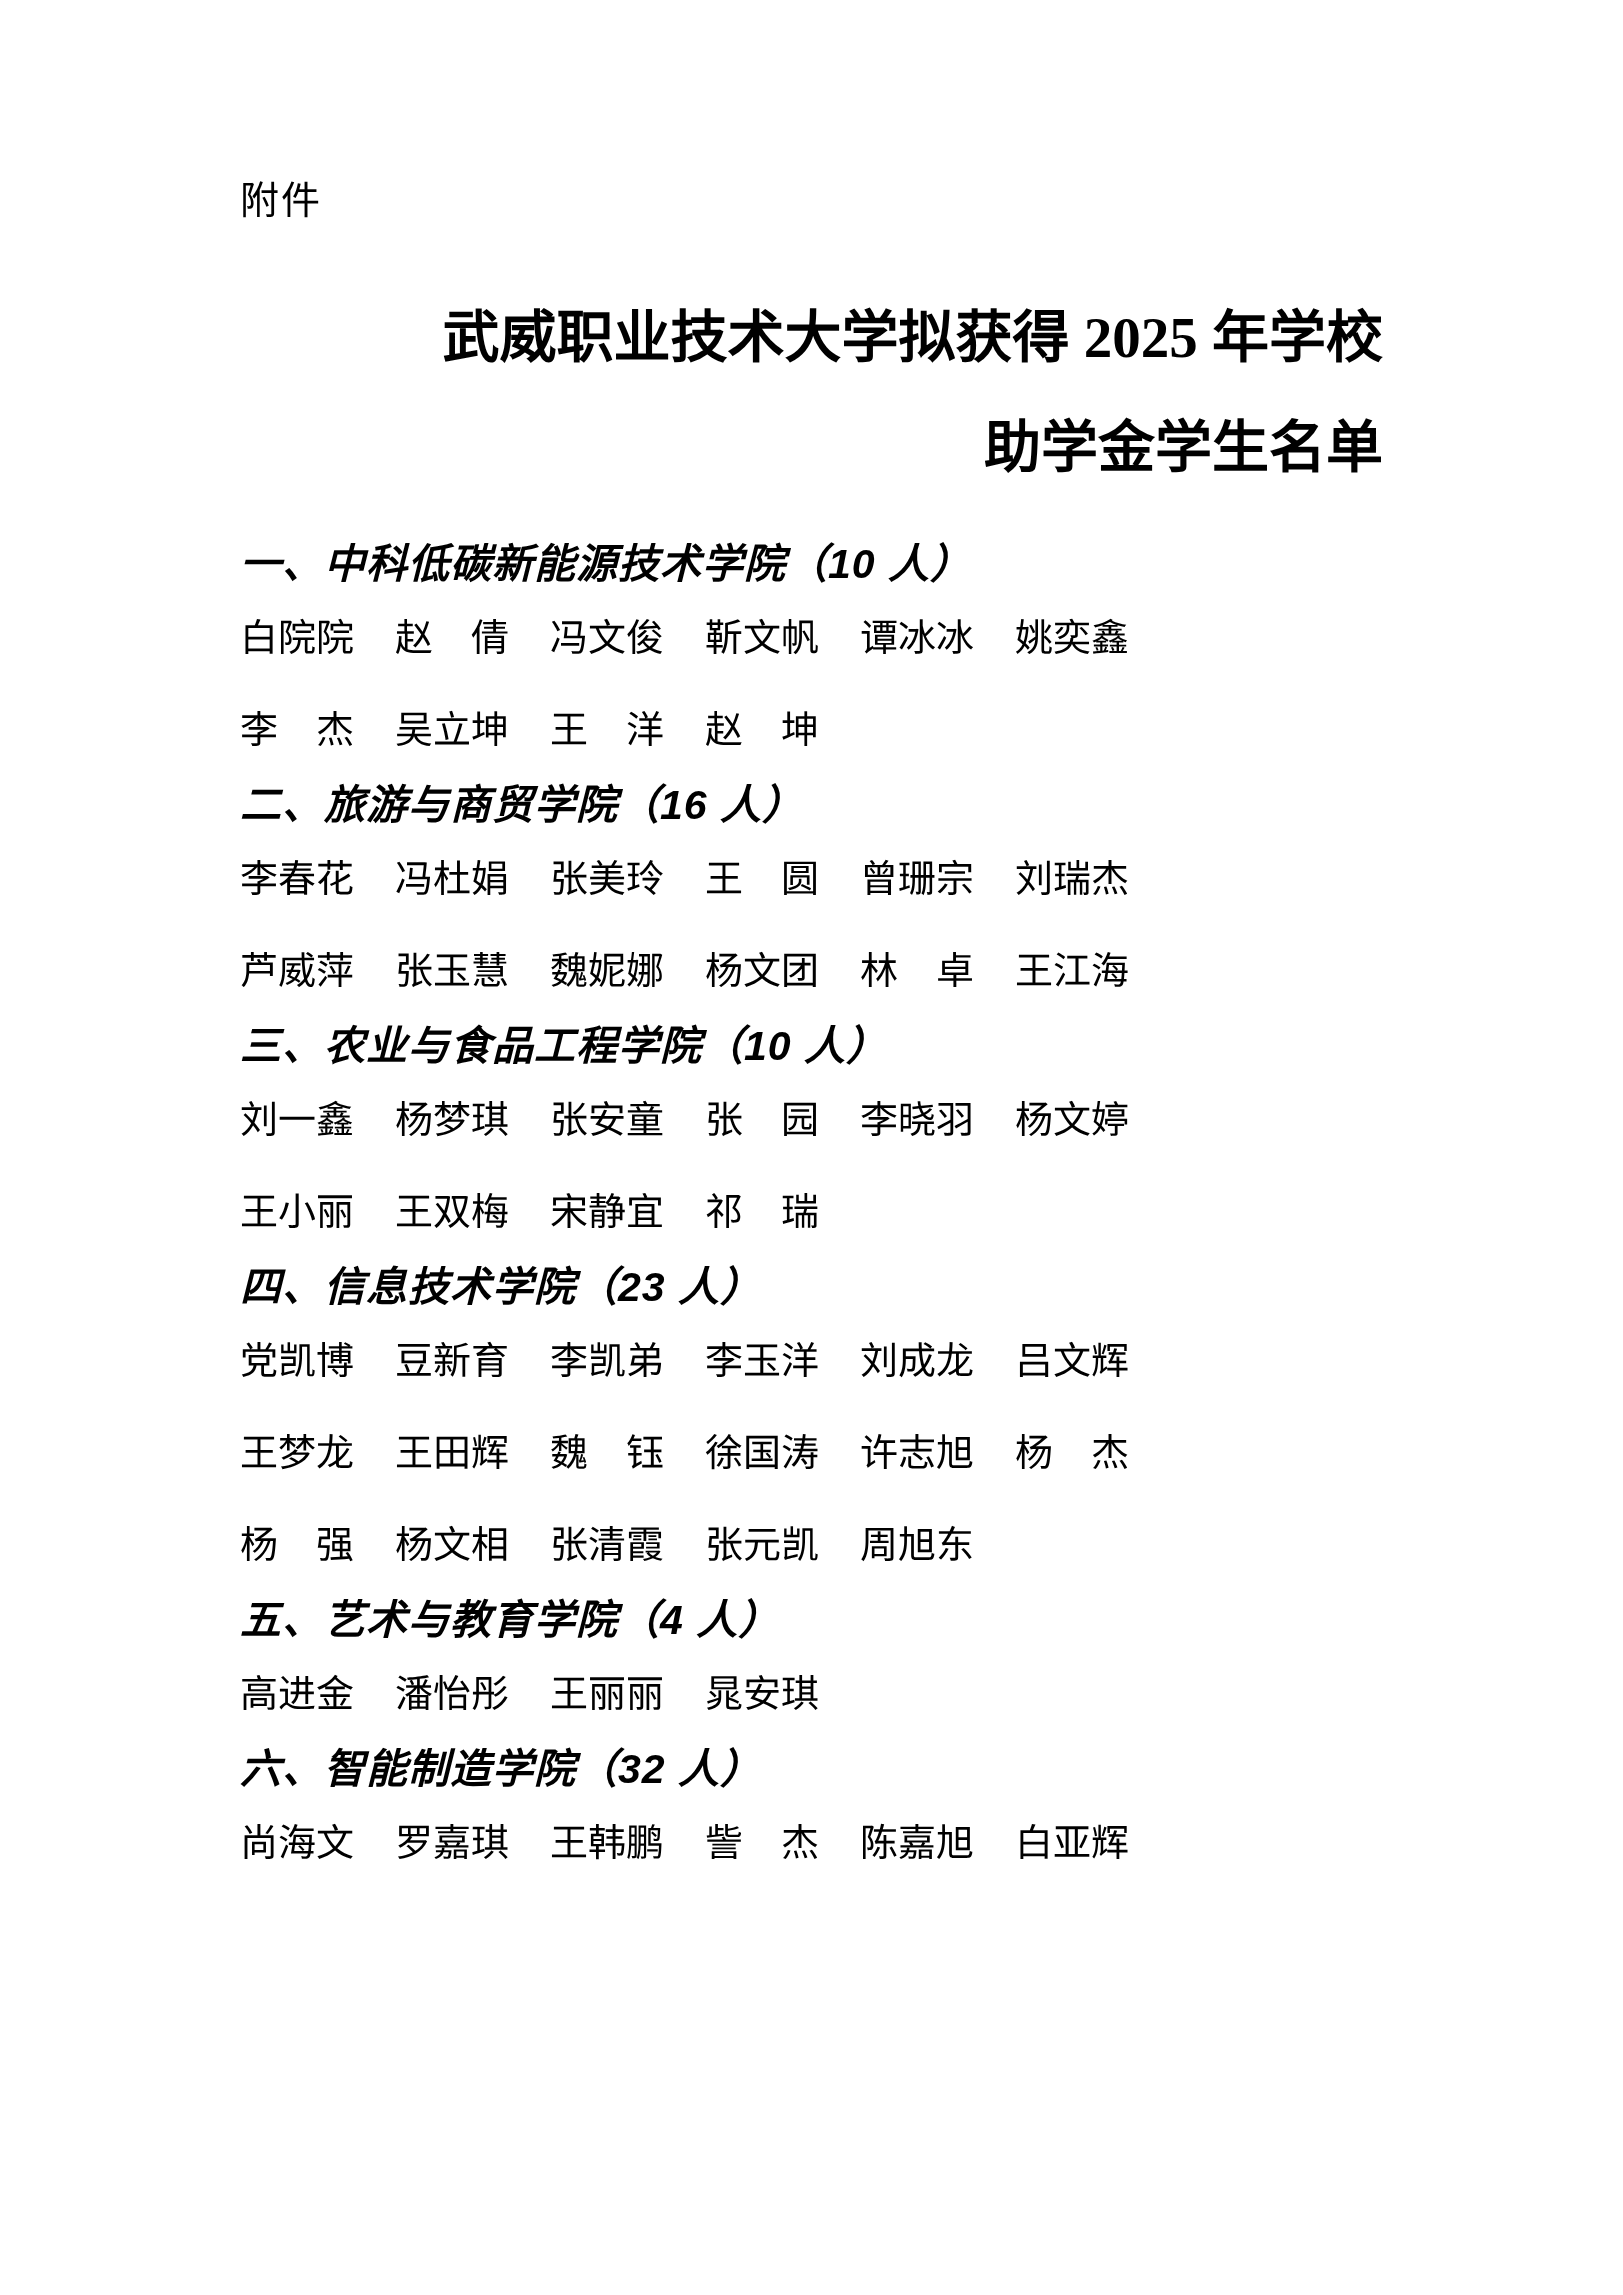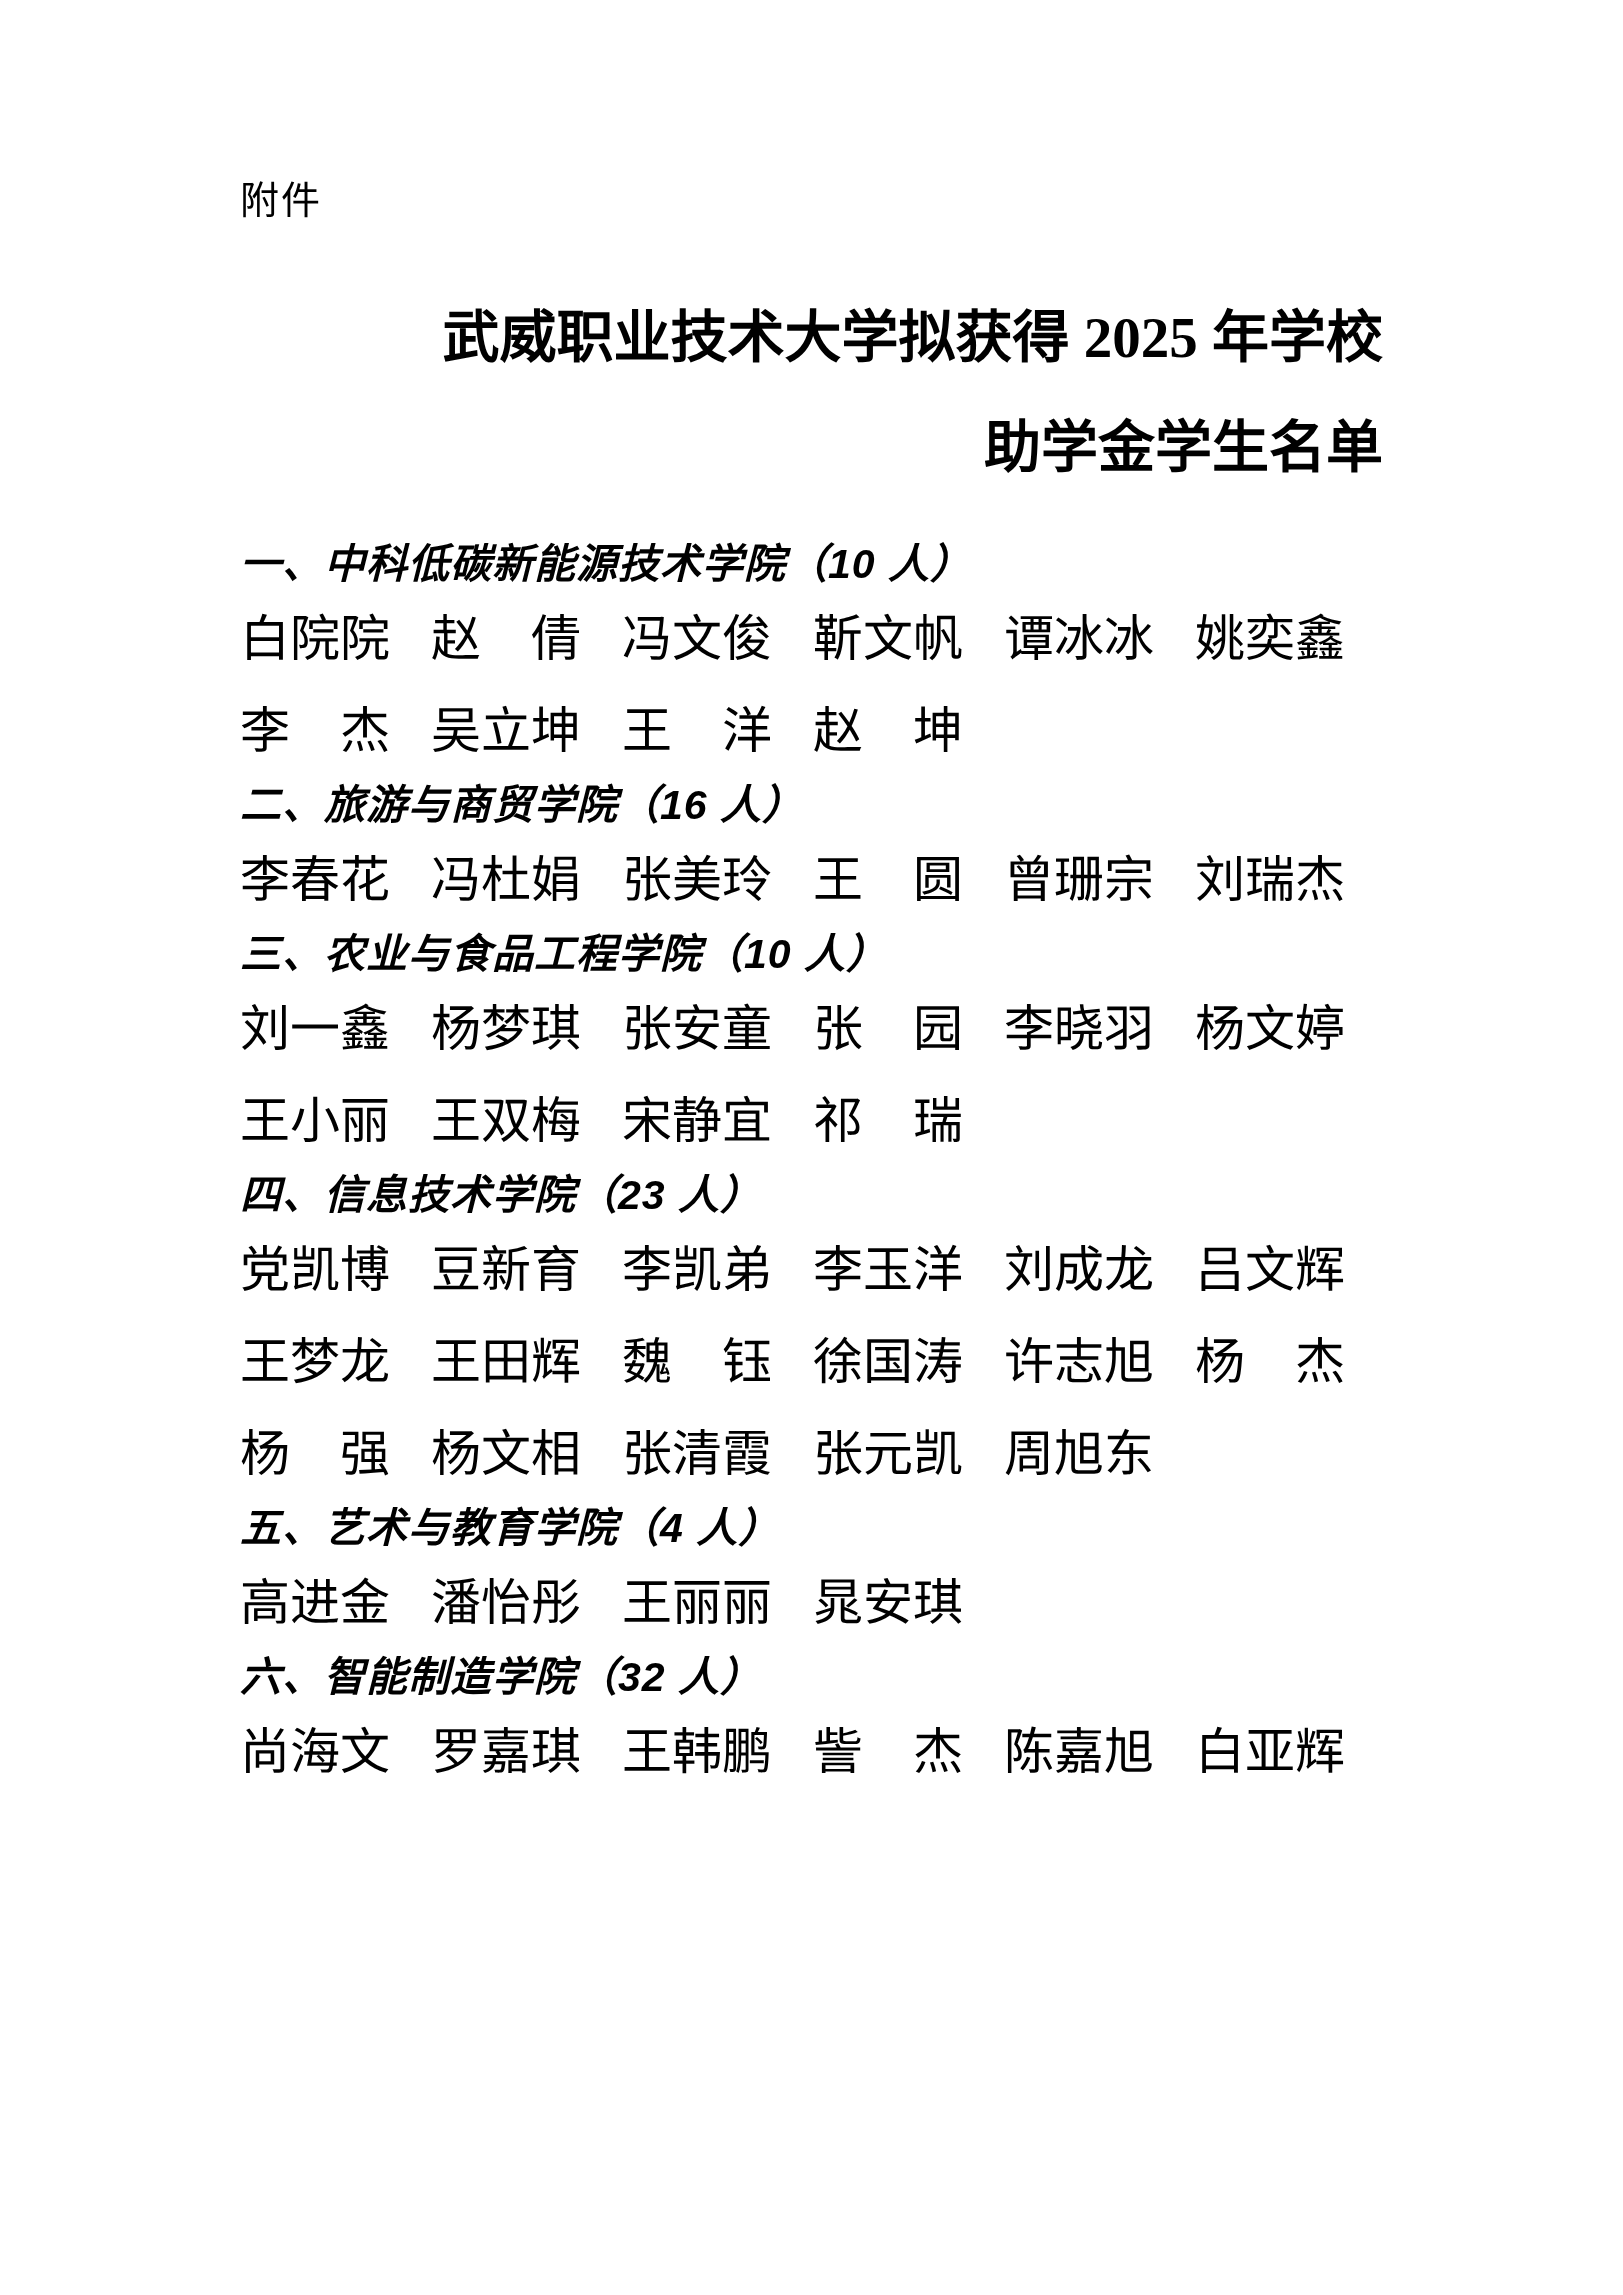--- a/index.html
+++ b/index.html
@@ -45,21 +45,21 @@
     letter-spacing: 1px;
     white-space: nowrap;
     font-style: italic;
   }
   .name-row {
     height: 92px;
     display: flex;
     align-items: center;
     gap: 41px;
     font-family: Liberation Mono, monospace;
-    font-size: 50px;
+    font-size: 38px;
     white-space: nowrap;
   }
   .student-name {
     display: inline-block;
   }
 </style>
 </head>
 <body>
 
 <div class="page">
@@ -87,20 +87,28 @@
         <span class="student-name">赵　坤</span>
       </div>
       <div class="section-heading">二、旅游与商贸学院（16 人）</div>
       <div class="name-row">
         <span class="student-name">李春花</span>
         <span class="student-name">冯杜娟</span>
         <span class="student-name">张美玲</span>
         <span class="student-name">王　圆</span>
         <span class="student-name">曾珊宗</span>
         <span class="student-name">刘瑞杰</span>
+      </div>
+      <div class="name-row">
+        <span class="student-name">芦威萍</span>
+        <span class="student-name">张玉慧</span>
+        <span class="student-name">魏妮娜</span>
+        <span class="student-name">杨文团</span>
+        <span class="student-name">林　卓</span>
+        <span class="student-name">王江海</span>
       </div>
       <div class="section-heading">三、农业与食品工程学院（10 人）</div>
       <div class="name-row">
         <span class="student-name">刘一鑫</span>
         <span class="student-name">杨梦琪</span>
         <span class="student-name">张安童</span>
         <span class="student-name">张　园</span>
         <span class="student-name">李晓羽</span>
         <span class="student-name">杨文婷</span>
       </div>

